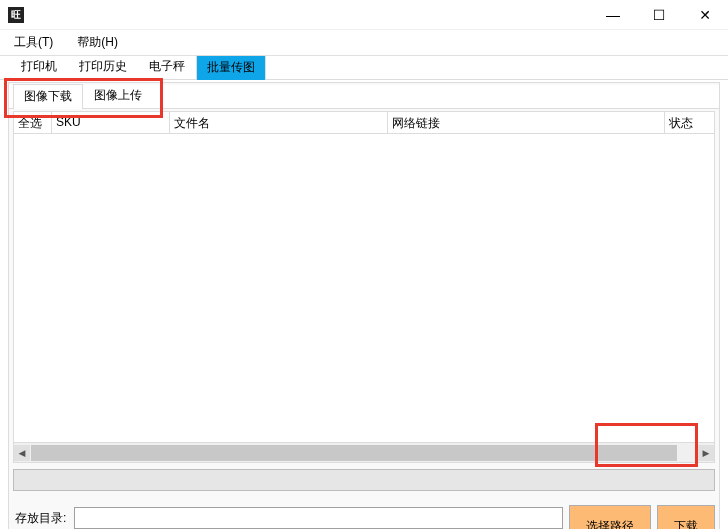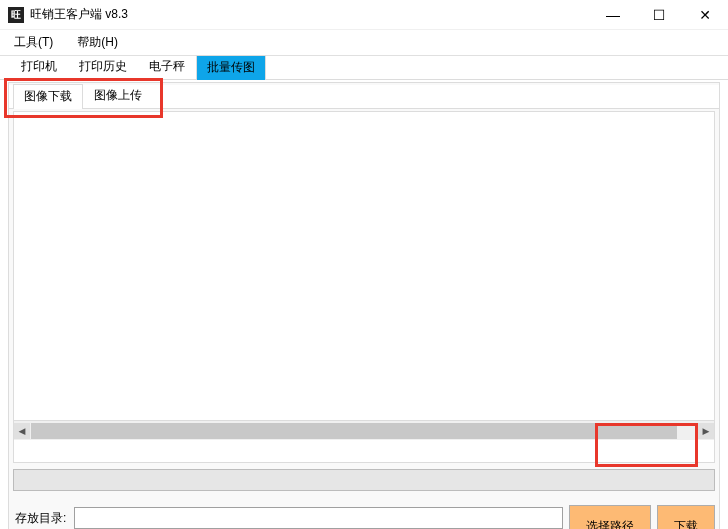--- a/index.html
+++ b/index.html
@@ -187,21 +187,20 @@
   }
   .redbox.r1 { left:4px; top:78px; width:159px; height:40px; }
   .redbox.r2 { left:595px; top:423px; width:103px; height:44px; }
 </style>
 </head>
 <body>
 
 <div class="titlebar">
   <div class="title-left">
     <div class="app-icon">旺</div>
-    <div class="title-text">旺销王客户端 v8.3</div>
   </div>
   <div class="window-controls">
     <div class="win-btn">—</div>
     <div class="win-btn">☐</div>
     <div class="win-btn close">✕</div>
   </div>
 </div>
 
 <div class="menubar">
   <div class="menu-item">工具(T)</div>
@@ -216,20 +215,27 @@
 </div>
 
 <div class="content-outer">
 
   <div class="subtabstrip">
     <div class="subtab active">图像下载</div>
     <div class="subtab">图像上传</div>
   </div>
 
   <div class="subpanel">
+    <div class="table-head">
+      <div class="th" style="width:38px">全选</div>
+      <div class="th" style="width:118px">SKU</div>
+      <div class="th" style="width:218px">文件名</div>
+      <div class="th" style="width:277px">网络链接</div>
+      <div class="th" style="flex:1;border-right:none">状态</div>
+    </div>
     <div class="table-body"></div>
     <div class="hscroll-wrap">
       <div class="hscroll-btn">◀</div>
       <div class="hscroll-track">
         <div class="hscroll-thumb"></div>
       </div>
       <div class="hscroll-btn">▶</div>
     </div>
   </div>
 

